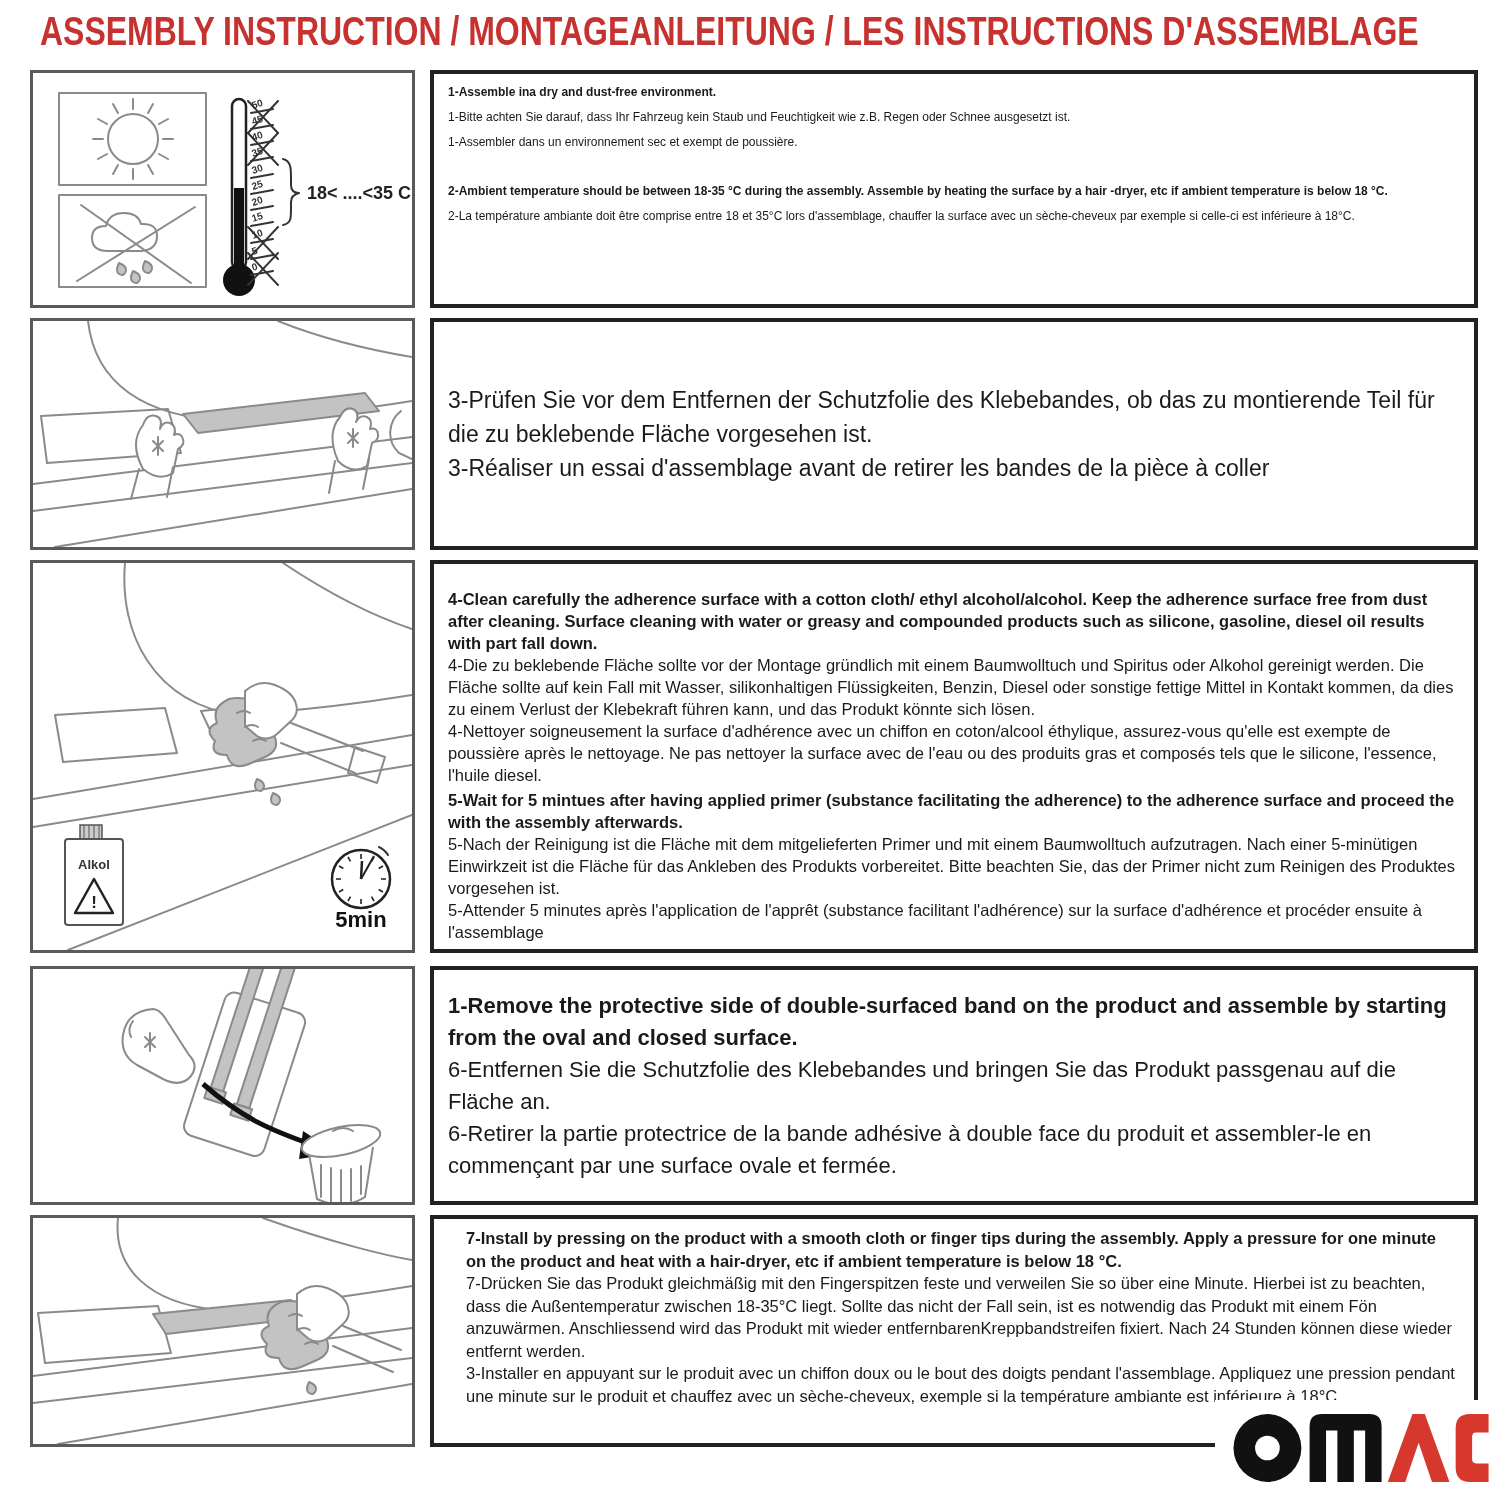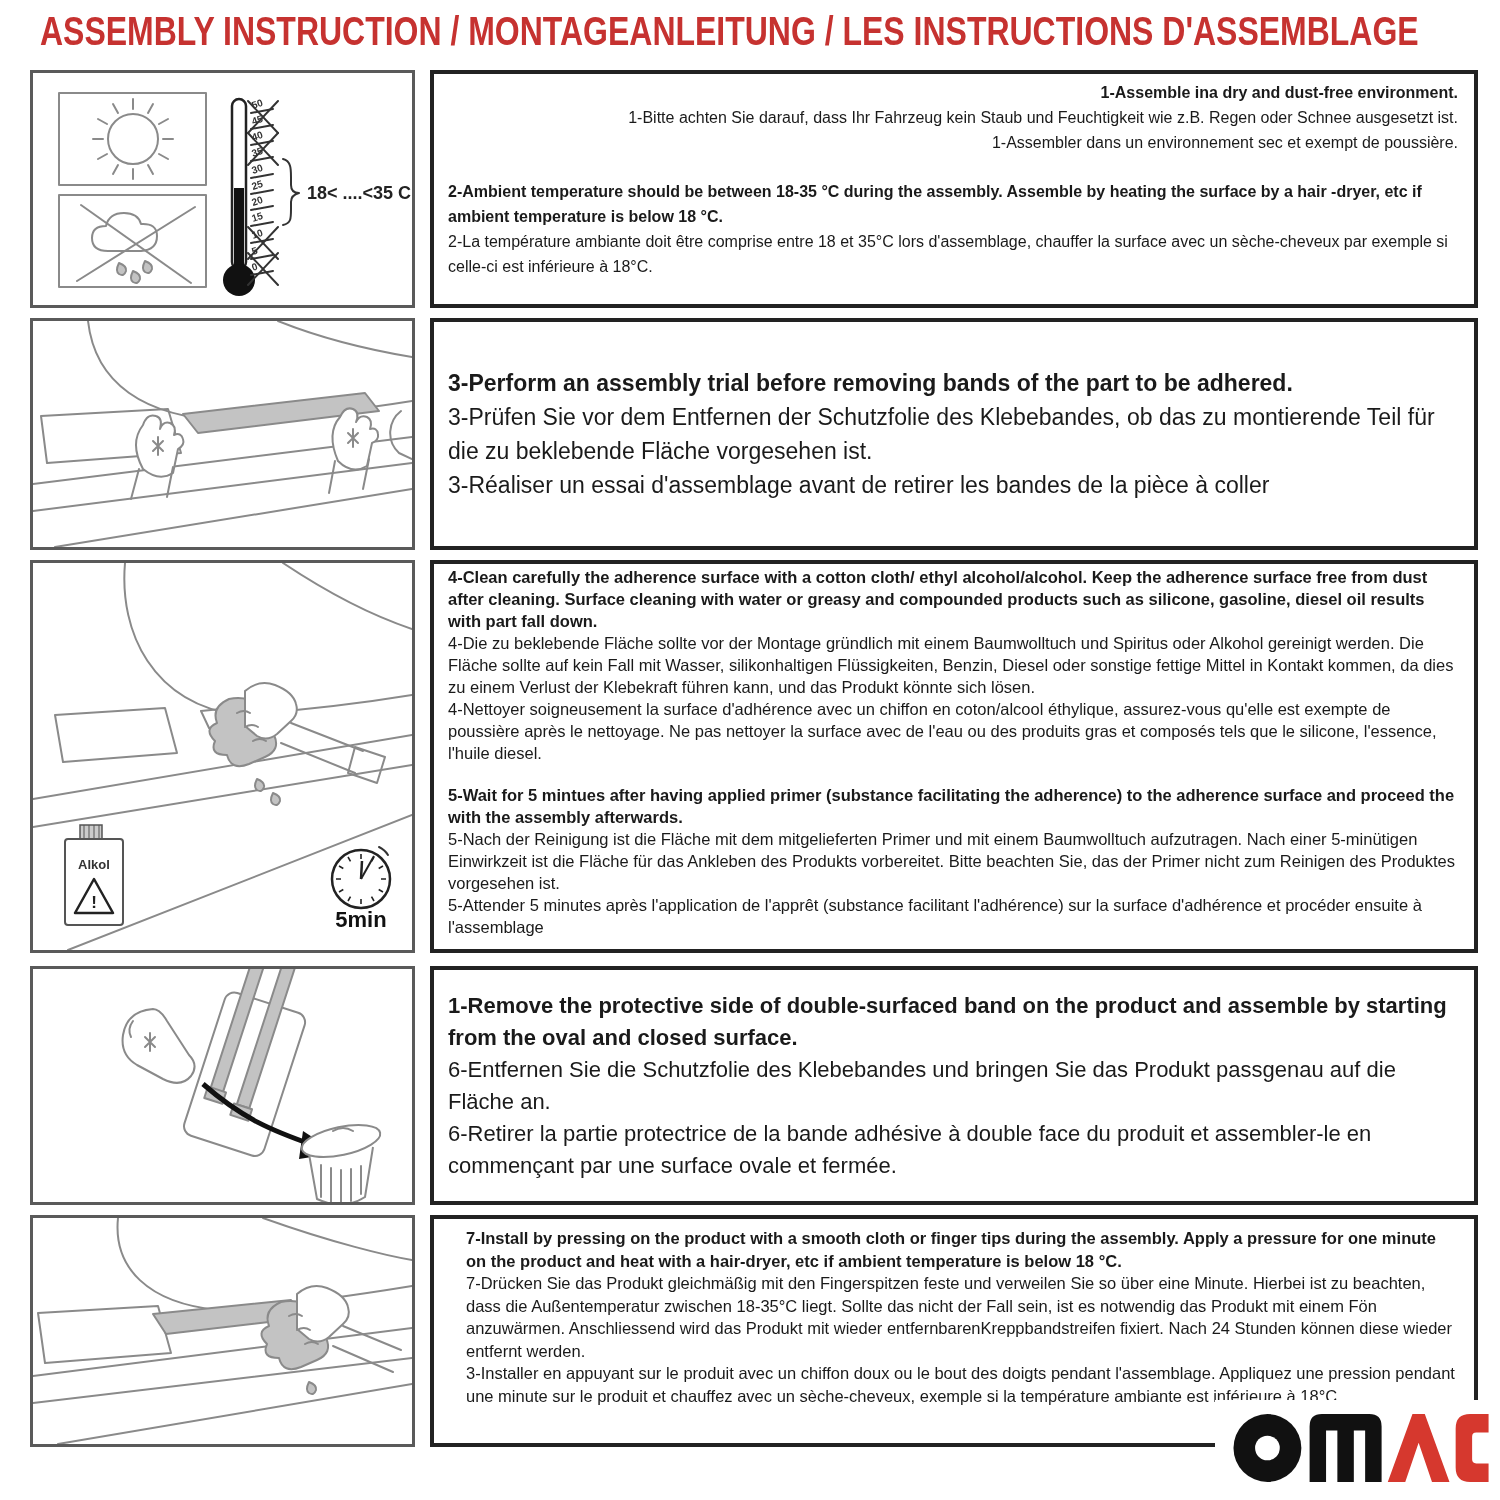--- a/index.html
+++ b/index.html
@@ -20,21 +20,21 @@
   .tb{
     position:absolute;left:430px;width:1048px;box-sizing:border-box;
     border:4px solid #222;background:#fff;
     padding:6px 16px 6px 14px;
   }
   .vcenter{display:flex;flex-direction:column;justify-content:center;}
   .tstart{display:flex;flex-direction:column;justify-content:flex-start;}
   p{margin:0;}
   .b{font-weight:700;}
   .gap{height:24px;}
-  .s1{font-size:16px;line-height:25px;align-items:flex-end;}
+  .s1{font-size:12px;line-height:25px;}
   .s2{font-size:23px;line-height:34px;}
   .s3{font-size:16.5px;line-height:22px;}
   .s4{font-size:22px;line-height:32px;}
   .s5{font-size:16.5px;line-height:22.5px;padding-left:32px;}
   svg{display:block;}
   .ln{stroke:#8a8a8a;stroke-width:2;fill:none;stroke-linecap:round;stroke-linejoin:round;}
   .lnD{stroke:#333;stroke-width:2;fill:none;stroke-linecap:round;stroke-linejoin:round;}
   .gfill{fill:#c3c3c3;stroke:#8a8a8a;stroke-width:2;stroke-linejoin:round;}
   .wfill{fill:#ffffff;stroke:#8a8a8a;stroke-width:2;stroke-linejoin:round;}
   .tick{font-size:10px;fill:#333;font-weight:700;}
@@ -149,21 +149,20 @@
         <path d="M106,148 L98,178 M140,146 L134,176" class="ln"></path>
       </g>
       <g>
         <path d="M305,140 q-12,-28 2,-44 q5,-11 13,-8 q7,3 3,13 q4,-8 11,-5 q6,3 3,12 q7,-2 8,5 q1,6 -6,9 l-5,23 q-15,9 -29,-5 z" class="wfill"></path>
         <path d="M315,112 l10,10 M325,112 l-10,10 M320,108 l0,18" class="ln" stroke-width="1.4"></path>
         <path d="M302,140 L296,172 M336,138 L330,168" class="ln"></path>
       </g>
     </svg>
   </div>
   <div class="tb vcenter s2" style="top:318px;height:232px;">
-    <p class="b">3-Perform an assembly trial before removing bands of the part to be adhered.</p>
     <p>3-Prüfen Sie vor dem Entfernen der Schutzfolie des Klebebandes, ob das zu montierende Teil für die zu beklebende Fläche vorgesehen ist.</p>
     <p>3-Réaliser un essai d'assemblage avant de retirer les bandes de la pièce à coller</p>
   </div>
 </section>
 
 <section class="row">
   <div class="lb" style="top:560px;height:393px;">
     <svg width="379" height="387" viewBox="0 0 379 387">
       <path d="M92,0 C86,70 120,140 205,152 C260,148 330,140 379,132" class="ln"></path>
       <path d="M250,0 C310,40 355,58 379,66" class="ln"></path>
@@ -192,21 +191,21 @@
       <g>
         <circle cx="328" cy="316" r="29" fill="#fff" stroke="#222" stroke-width="2.5"></circle>
         <path d="M328,291 v5 M328,336 v5 M303,316 h5 M348,316 h5 M341,294 l-2.5,4.3 M341,338 l-2.5,-4.3 M315,294 l2.5,4.3 M315,338 l2.5,-4.3 M350,303 l-4.3,2.5 M350,329 l-4.3,-2.5 M306,303 l4.3,2.5 M306,329 l4.3,-2.5" stroke="#222" stroke-width="1.6"></path>
         <line x1="328" y1="316" x2="329" y2="298" stroke="#222" stroke-width="2.5"></line>
         <line x1="328" y1="316" x2="341" y2="293" stroke="#222" stroke-width="2"></line>
         <path d="M346,284 q6,3 9,8" class="lnD" stroke-width="1.5"></path>
         <text x="328" y="364" text-anchor="middle" font-size="22" font-weight="700" fill="#111">5min</text>
       </g>
     </svg>
   </div>
-  <div class="tb tstart s3" style="top:560px;height:393px;padding-top:2px;">
+  <div class="tb tstart s3" style="top:560px;height:393px;padding-top:24px;">
     <p class="b">4-Clean carefully the adherence surface with a cotton cloth/ ethyl alcohol/alcohol. Keep the adherence surface free from dust after cleaning. Surface cleaning with water or greasy and compounded products such as silicone, gasoline, diesel oil results with part fall down.</p>
     <p>4-Die zu beklebende Fläche sollte vor der Montage gründlich mit einem Baumwolltuch und Spiritus oder Alkohol gereinigt werden. Die Fläche sollte auf kein Fall mit Wasser, silikonhaltigen Flüssigkeiten, Benzin, Diesel oder sonstige fettige Mittel in Kontakt kommen, da dies zu einem Verlust der Klebekraft führen kann, und das Produkt könnte sich lösen.</p>
     <p>4-Nettoyer soigneusement la surface d'adhérence avec un chiffon en coton/alcool éthylique, assurez-vous qu'elle est exempte de poussière après le nettoyage. Ne pas nettoyer la surface avec de l'eau ou des produits gras et composés tels que le silicone, l'essence, l'huile diesel.</p>
     <div class="gap" style="height:20px;"></div>
     <p class="b">5-Wait for 5 mintues after having applied primer (substance facilitating the adherence) to the adherence surface and proceed the with the assembly afterwards.</p>
     <p>5-Nach der Reinigung ist die Fläche mit dem mitgelieferten Primer und mit einem Baumwolltuch aufzutragen. Nach einer 5-minütigen Einwirkzeit ist die Fläche für das Ankleben des Produkts vorbereitet. Bitte beachten Sie, das der Primer nicht zum Reinigen des Produktes vorgesehen ist.</p>
     <p>5-Attender 5 minutes après l'application de l'apprêt (substance facilitant l'adhérence) sur la surface d'adhérence et procéder ensuite à l'assemblage</p>
   </div>
 </section>
 

